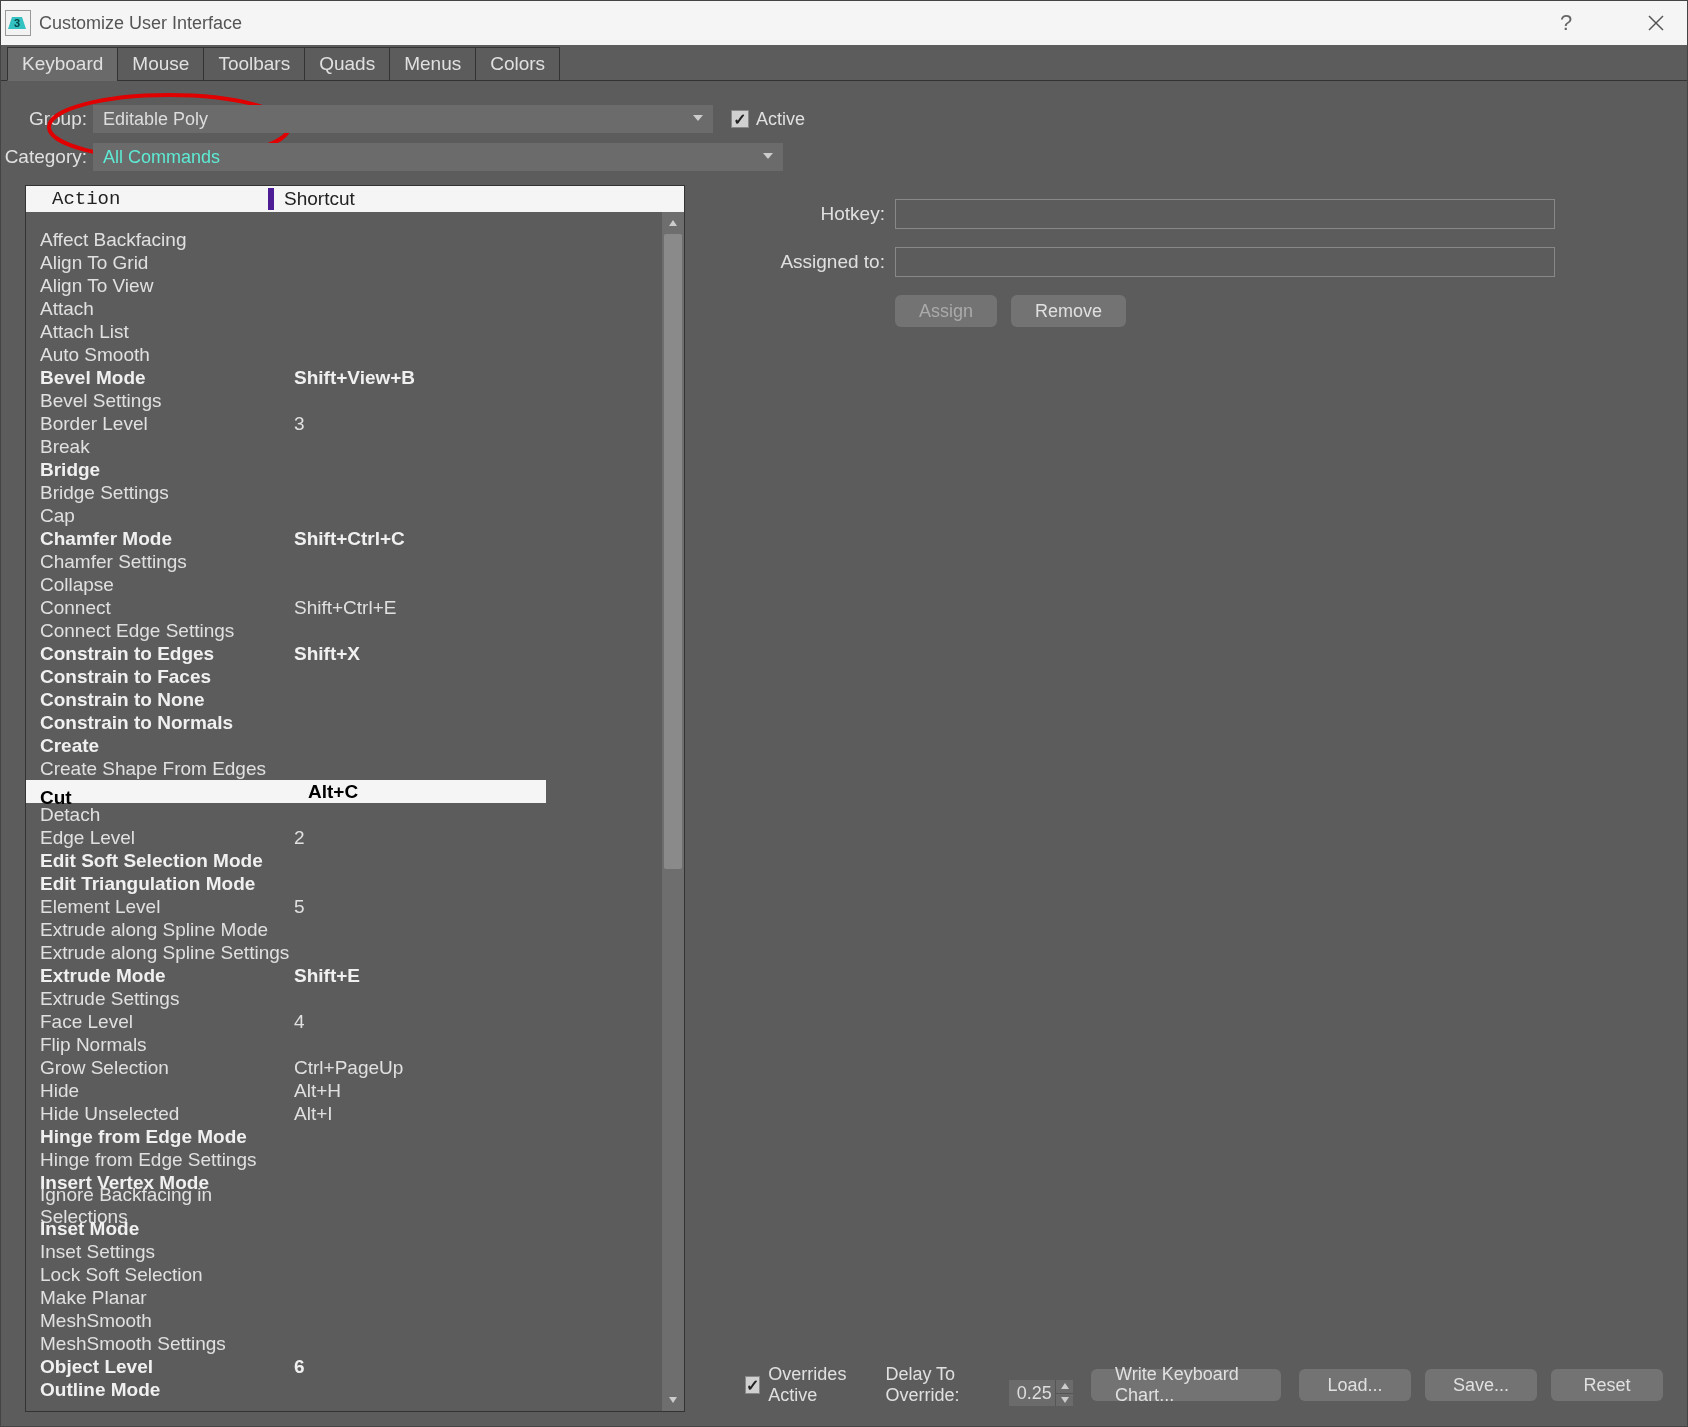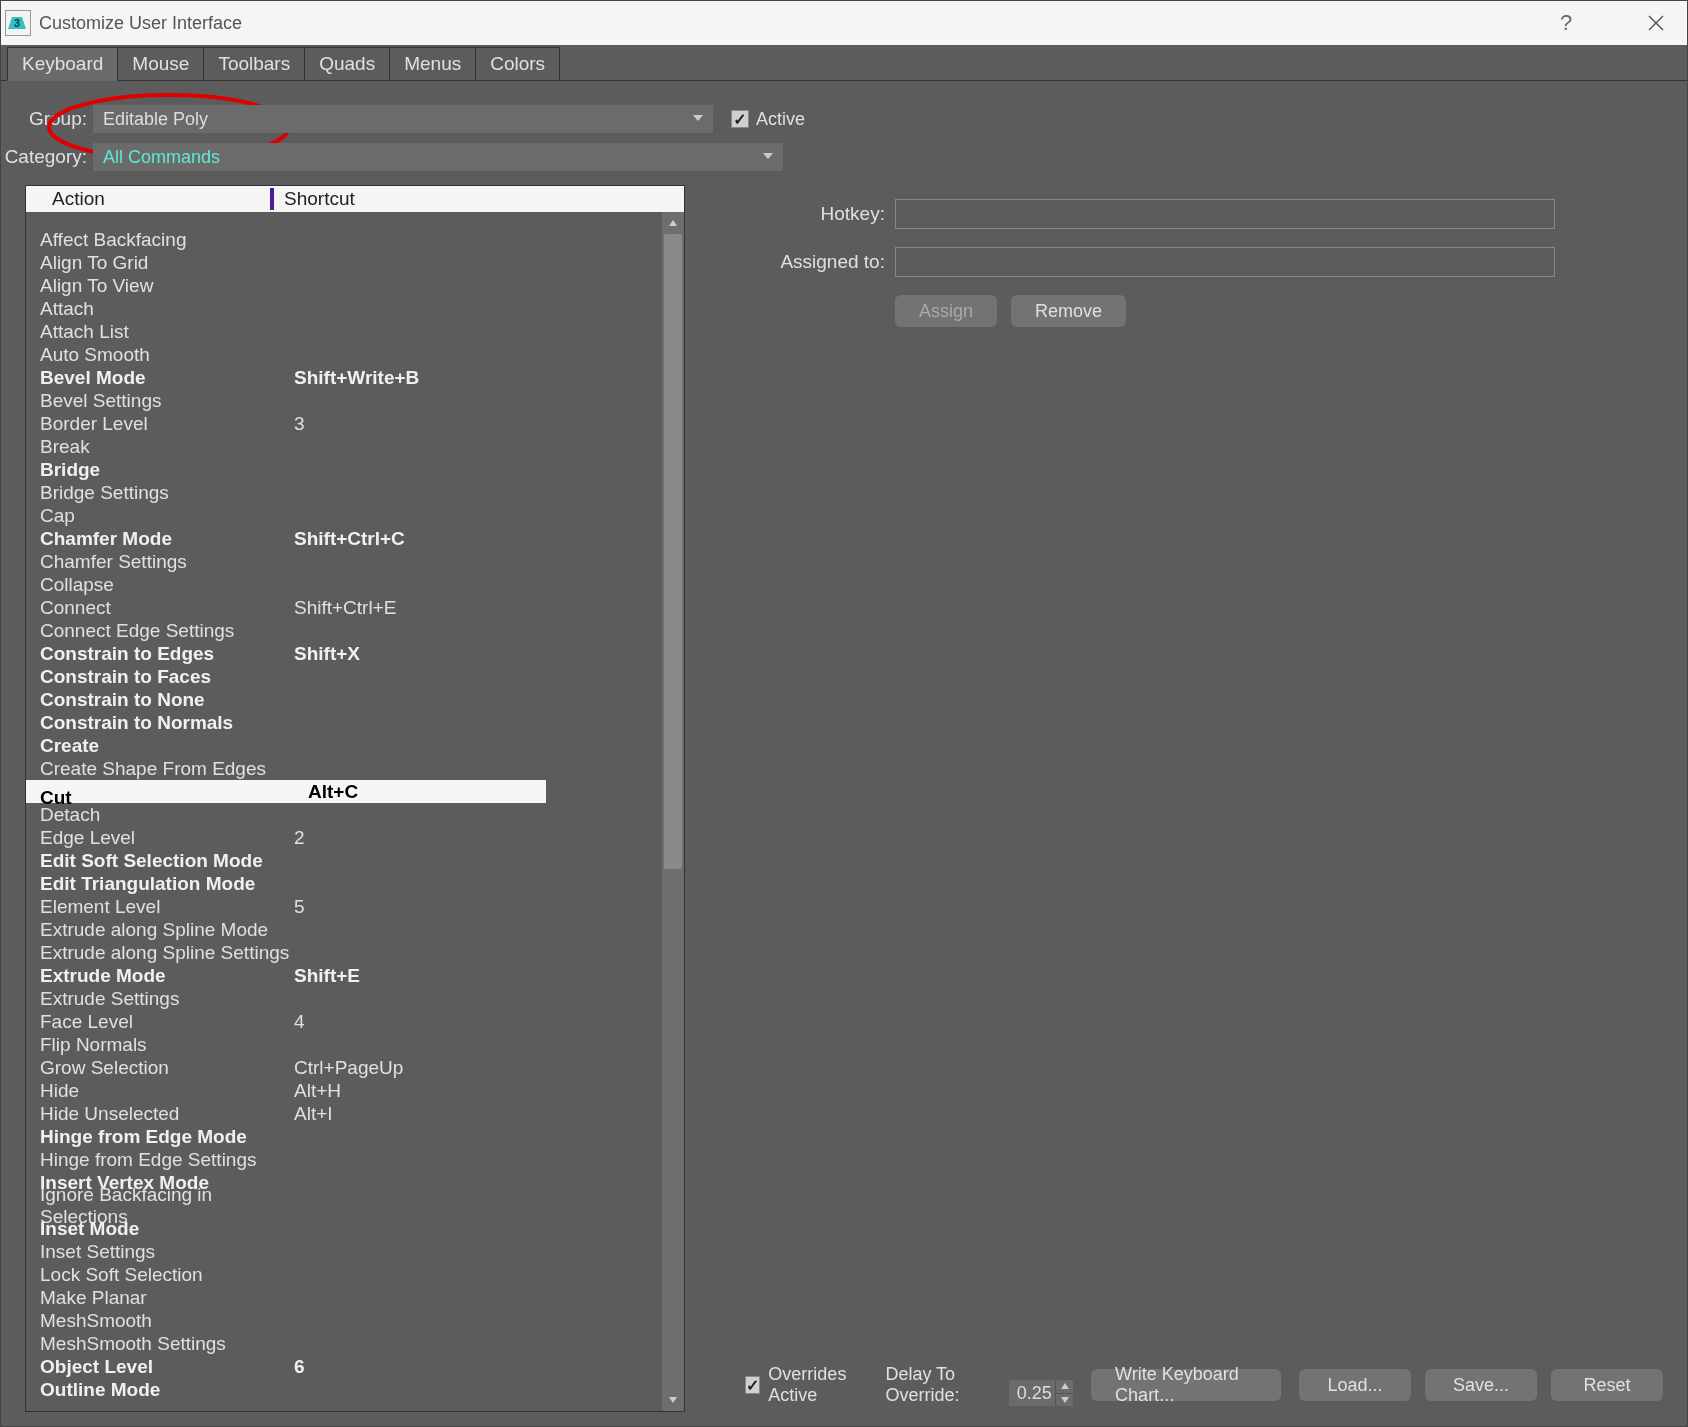--- a/index.html
+++ b/index.html
@@ -38,21 +38,21 @@
   .red-mark { position: absolute; pointer-events: none; }
   .red-mark svg { overflow: visible; }
 
   .main-columns { display: flex; flex: 1; gap: 60px; padding: 14px 24px 14px 24px; align-items: stretch; overflow: hidden; }
 
   .left-col { width: 780px; display: flex; flex-direction: column; }
   .right-col { flex: 1; display: flex; flex-direction: column; }
 
   .list-wrap { flex: 1; display: flex; flex-direction: column; border: 1px solid #333; background: #5c5c5c; }
   .list-header { display: flex; background: #f5f5f5; color: #222; font-size: 19px; height: 26px; align-items: center; flex-shrink: 0; }
-  .list-header .col-action { width: 248px; padding-left: 26px; border-right: 4px solid #4c1d95; }
+  .list-header .col-action { width: 248px; padding-left: 26px; border-right: 6px solid #4c1d95; font-family: Liberation Mono, monospace; }
   .list-header .col-shortcut { flex: 1; padding-left: 10px; }
   .list-body { flex: 1; overflow: hidden; position: relative; display:flex; }
   .list-rows { flex: 1; overflow: hidden; padding: 16px 0 2px 14px; }
   .row { display: flex; font-size: 19px; height: 23px; align-items: center; color: #e0e0e0; }
   .row.bold { font-weight: bold; color: #f0f0f0; }
   .row.selected { background: #f5f5f5; color: #000; font-weight: bold; margin-left: -14px; padding-left: 14px; margin-right: 116px; }
   .row .ra { width: 254px; }
   .row .rs { flex: 1; }
   .row.selected .ra { width: 268px; margin-top: 12px; }
   .scrollbar-v { width: 22px; background: #6e6e6e; display:flex; flex-direction:column; align-items:stretch; }
@@ -174,21 +174,21 @@
                 <div class="row">
                   <div class="ra">Attach List</div>
                   <div class="rs"></div>
                 </div>
                 <div class="row">
                   <div class="ra">Auto Smooth</div>
                   <div class="rs"></div>
                 </div>
                 <div class="row bold">
                   <div class="ra">Bevel Mode</div>
-                  <div class="rs">Shift+Write+B</div>
+                  <div class="rs">Shift+View+B</div>
                 </div>
                 <div class="row">
                   <div class="ra">Bevel Settings</div>
                   <div class="rs"></div>
                 </div>
                 <div class="row">
                   <div class="ra">Border Level</div>
                   <div class="rs">3</div>
                 </div>
                 <div class="row">

